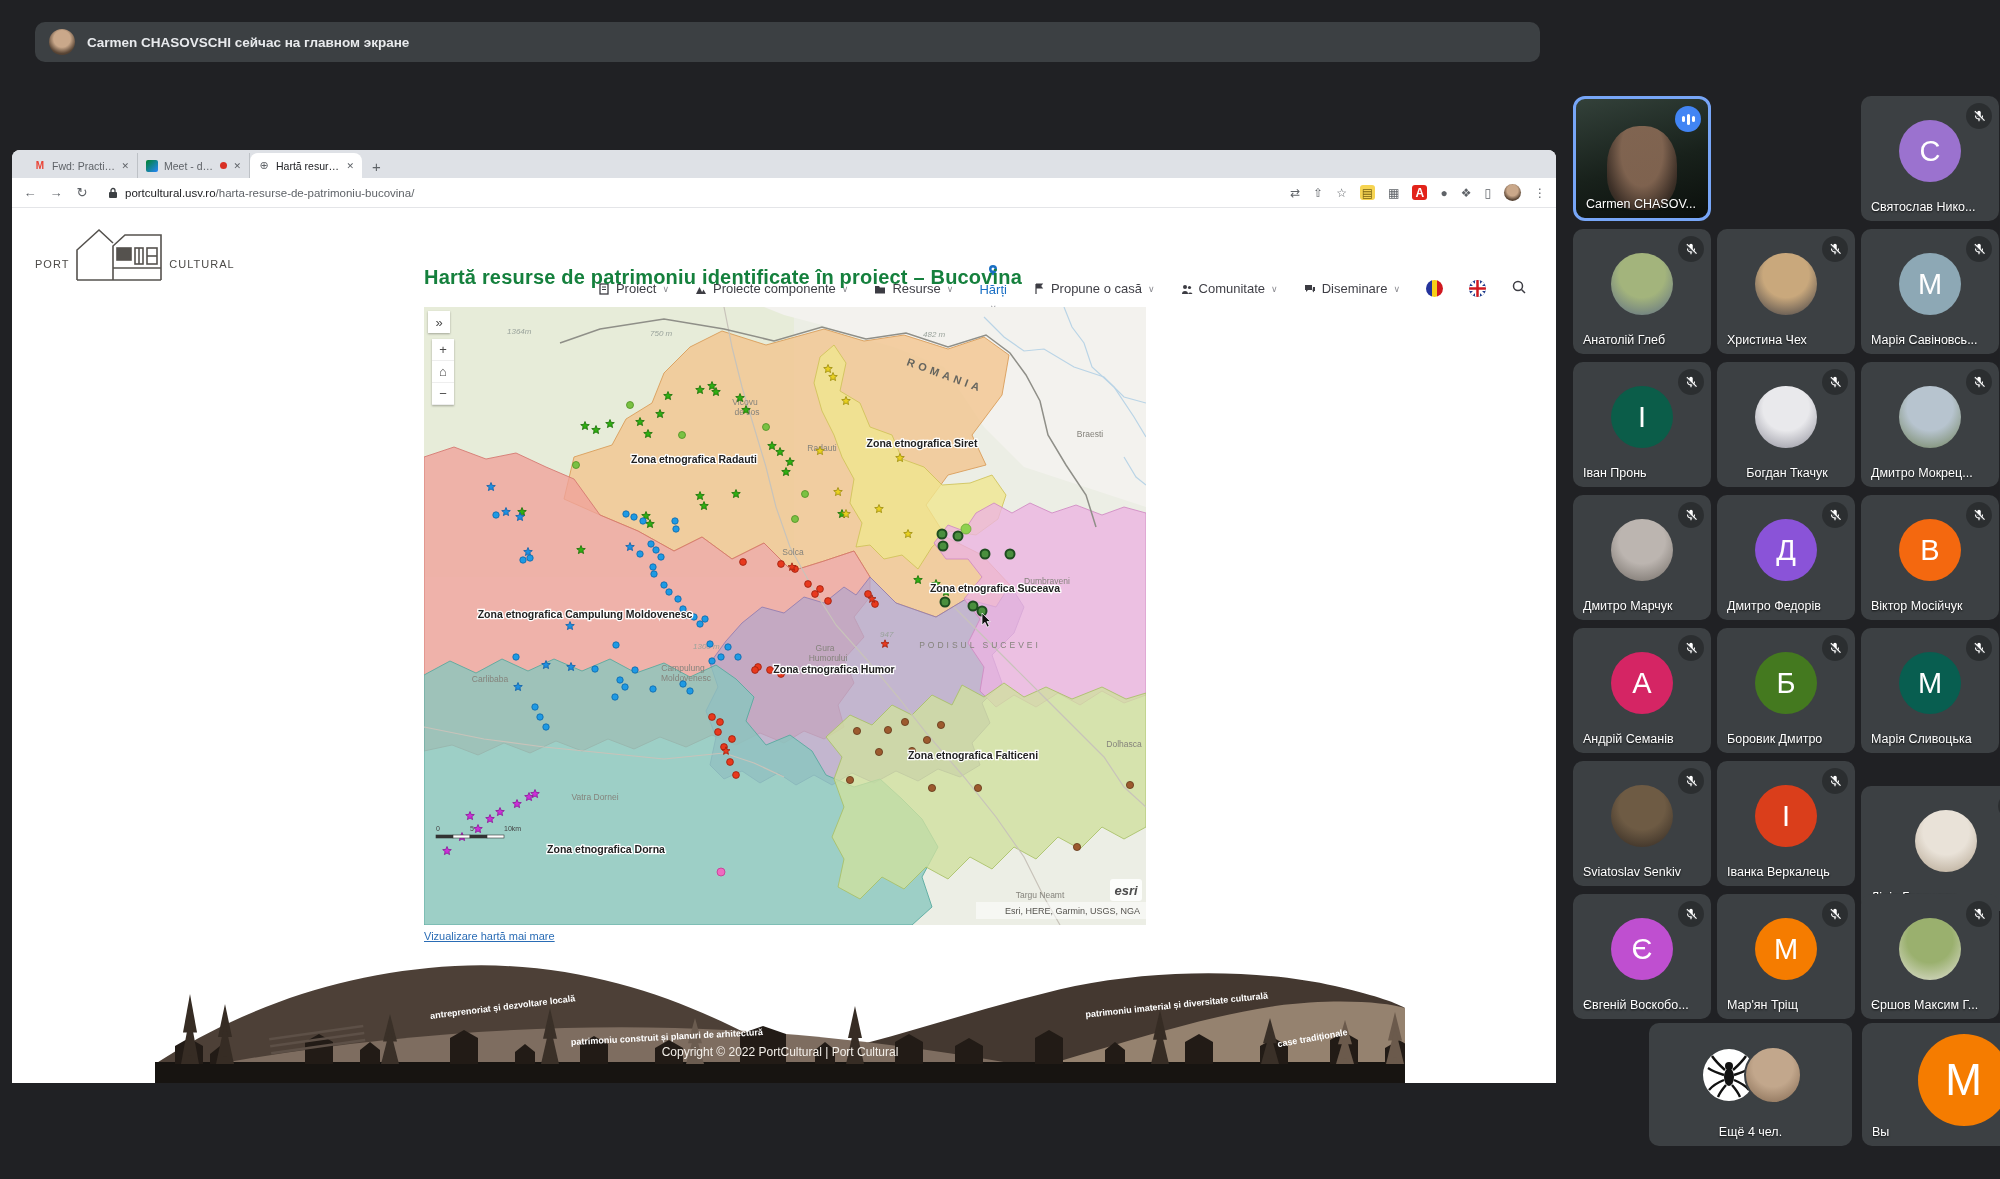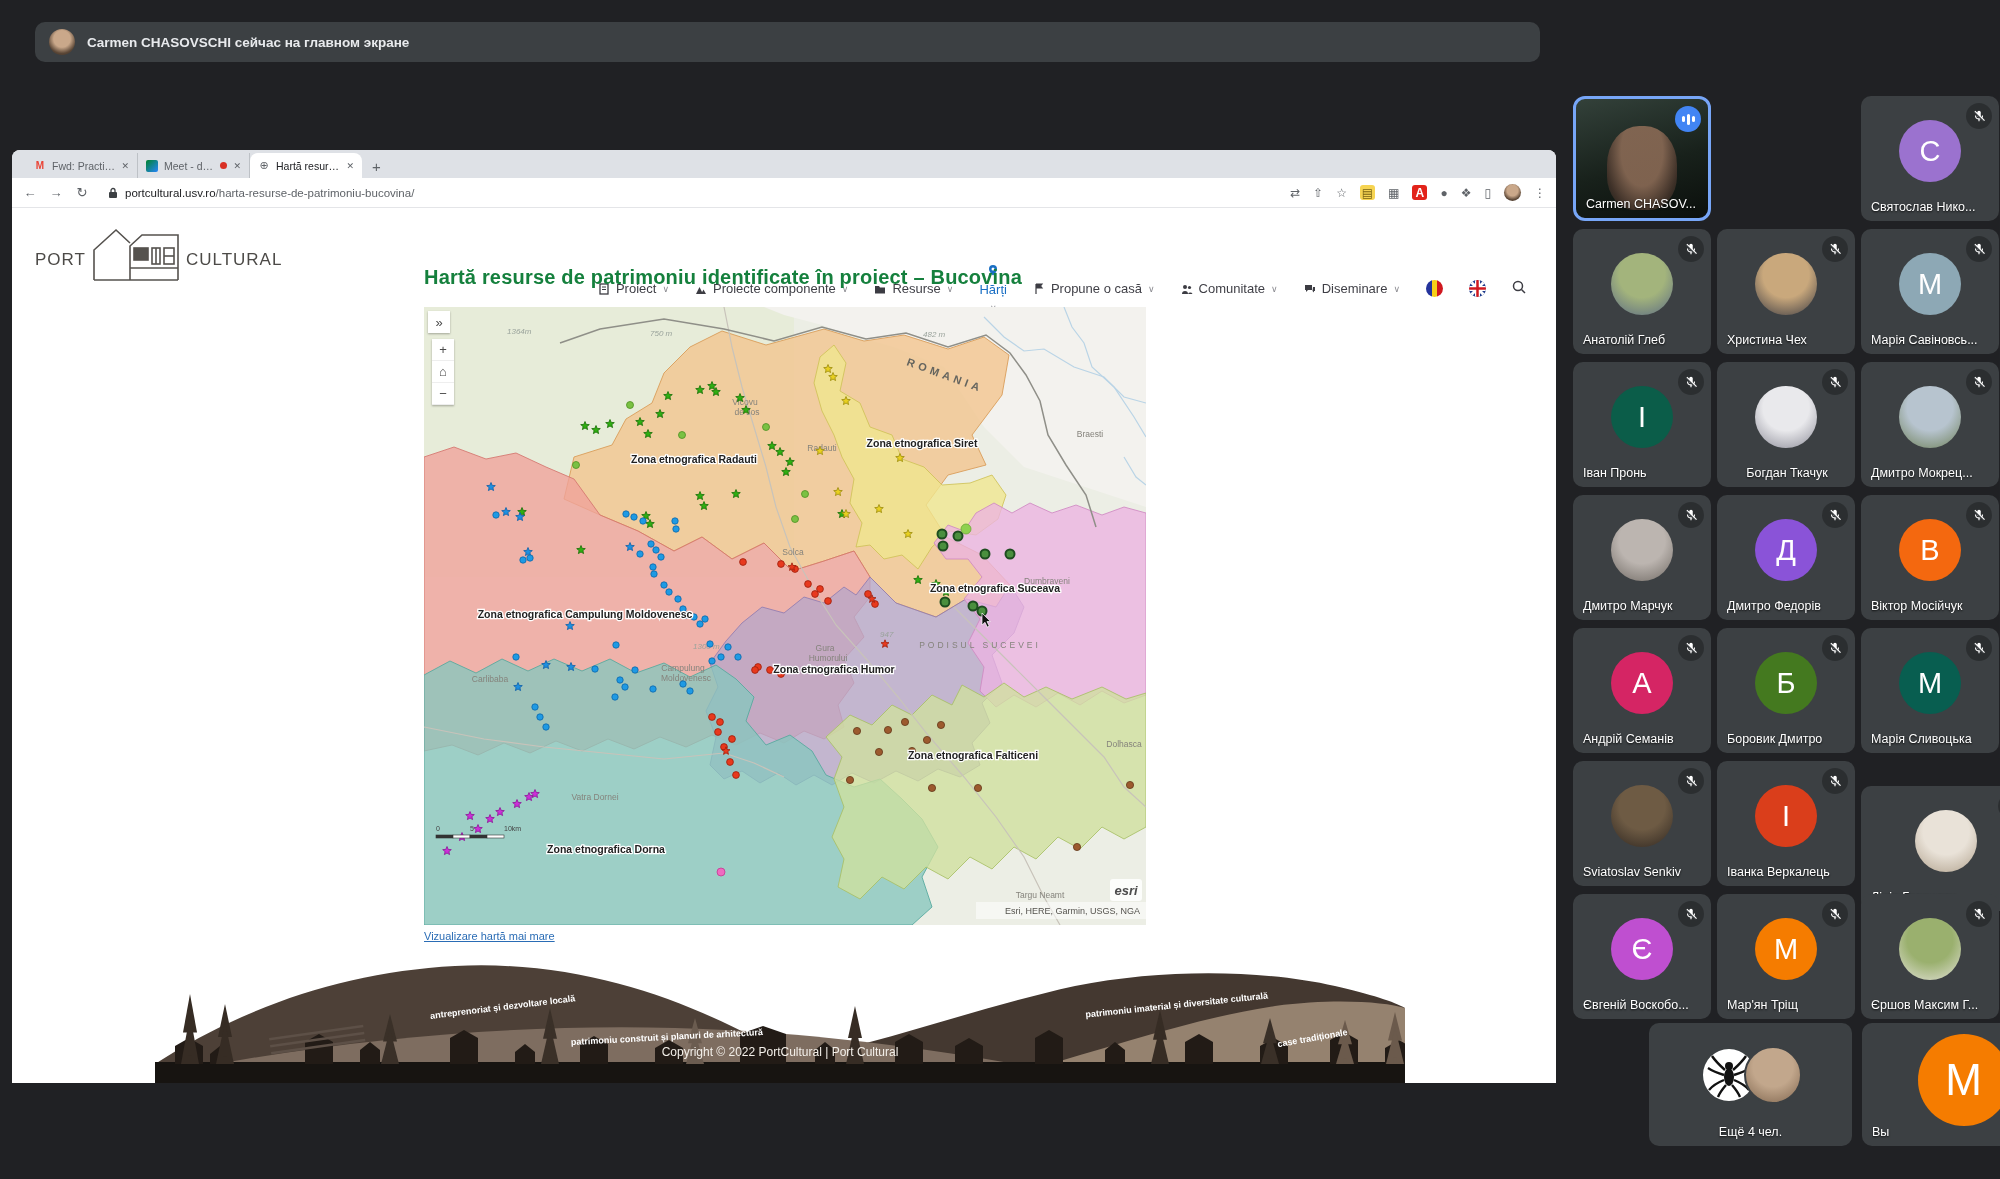--- a/index.html
+++ b/index.html
@@ -37,21 +37,21 @@
   .ext{width:15px;height:15px;border-radius:3px;display:flex;align-items:center;justify-content:center;
        font-size:9px;color:#5f6368;}
   .ext.pdf{background:#e2231a;color:#fff;font-weight:bold;}
   .ext.note{background:#f6d452;color:#7a6514;}
   .tbav{width:17px;height:17px;border-radius:50%;
         background:radial-gradient(circle at 50% 38%,#caa88a 0 40%,#5a4636 70%,#3a2d24);}
   
   .page{position:relative;height:876px;background:#fff;}
   .sitehead{position:absolute;left:23px;top:8px;right:20px;height:100px;}
   .logo{position:absolute;left:0;top:10px;display:flex;align-items:flex-end;gap:4px;color:#4c4a47;}
-  .logo .wm{font-size:17px;letter-spacing:1px;padding-bottom:12px;}
+  .logo .wm{font-size:11px;letter-spacing:1px;padding-bottom:12px;}
   .mainnav{position:absolute;right:10px;top:48px;display:flex;align-items:center;gap:26px;}
   .navitem{display:flex;align-items:center;gap:6px;font-size:13px;color:#3f3f46;}
   .navitem.active{color:#1a6fc4;flex-direction:column;}
   .navitem .chev{font-size:9px;color:#8a8a90;}
   .flagbtn{width:17px;height:17px;border-radius:50%;overflow:hidden;display:inline-block;}
   .h1{position:absolute;left:412px;top:58px;font-size:20px;color:#15803d;font-weight:bold;letter-spacing:.2px;}
   .map-wrap{position:absolute;left:412px;top:99px;width:722px;height:618px;background:#eceee5;}
   .map-wrap svg{position:absolute;left:0;top:0;}
   .mapbtn{position:absolute;background:#fff;box-shadow:0 1px 2px rgba(0,0,0,.3);color:#4a4a4a;
           display:flex;align-items:center;justify-content:center;}

